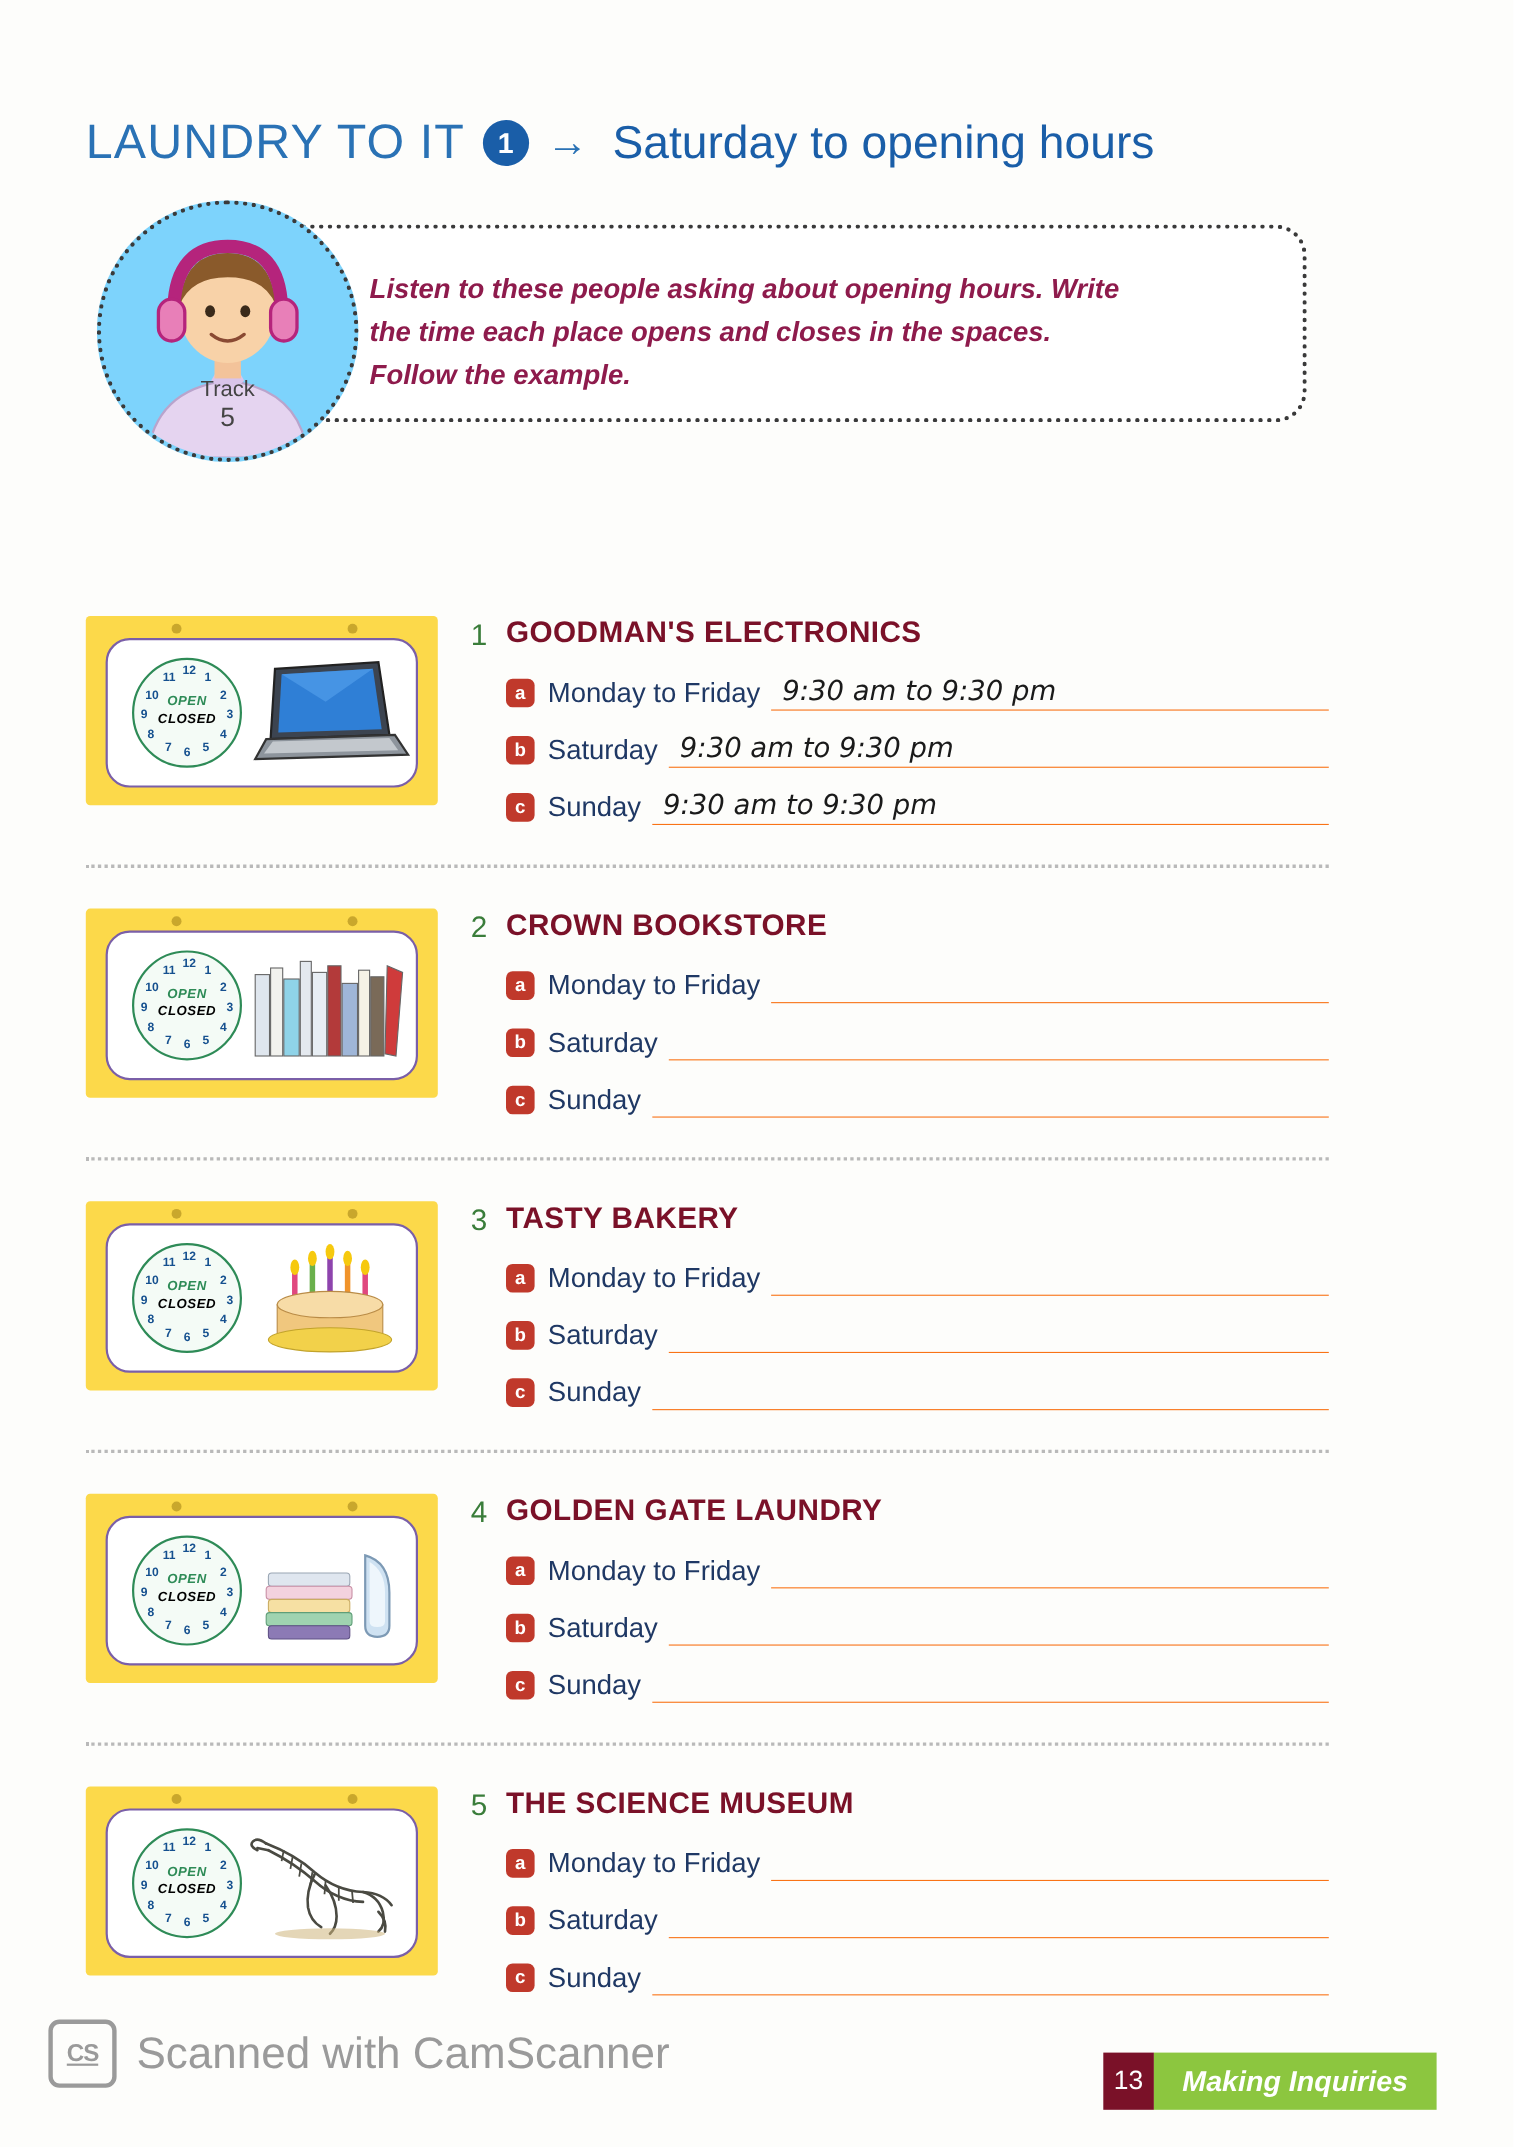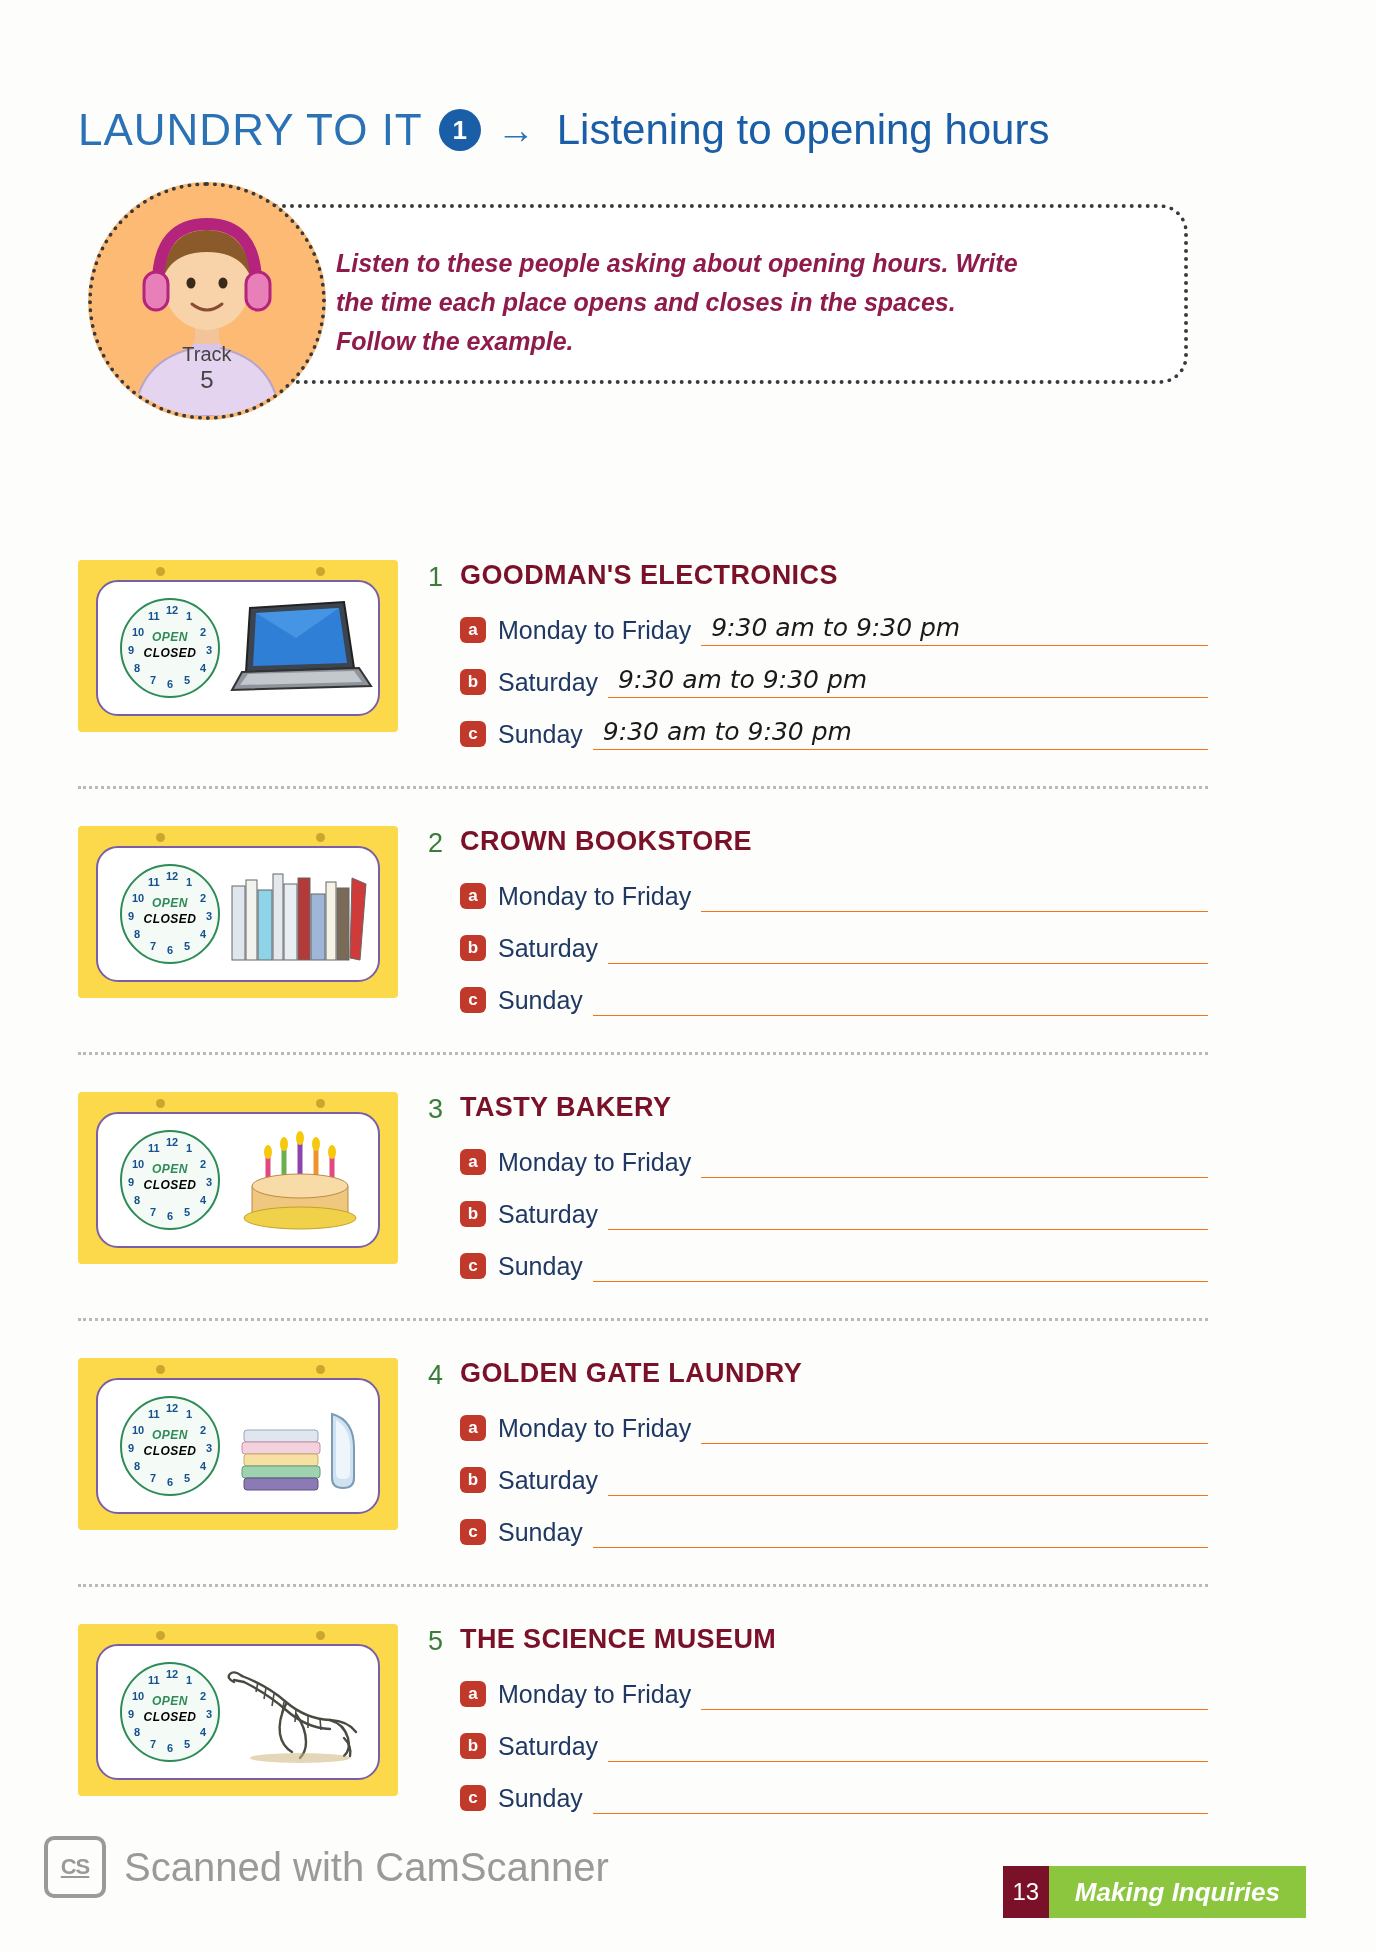--- a/index.html
+++ b/index.html
@@ -90,21 +90,21 @@
     color: #8e1b4c;
   }
   .avatar-wrap {
     position: absolute;
     left: 0px;
     top: -14px;
     width: 230px;
     height: 230px;
     border-radius: 50%;
     border: 4px dotted #3a3a3a;
-    background: #fdba74;
+    background: #7dd3fc;
     overflow: hidden;
   }
   .avatar-track {
     position: absolute;
     bottom: 22px;
     width: 100%;
     text-align: center;
     font-size: 20px;
     color: #444;
     z-index: 5;
@@ -296,21 +296,21 @@
 </style>
 </head>
 <body>
 
 <div class="page">
 
   <div class="header">
     <span class="header-title">LAUNDRY TO IT</span>
     <span class="exercise-circle">1</span>
     <span class="arrow-icon">→</span>
-    <span class="header-sub">Listening to opening hours</span>
+    <span class="header-sub">Saturday to opening hours</span>
   </div>
 
   <div class="banner">
     <div class="banner-box"></div>
     <div class="banner-text">Listen to these people asking about opening hours. Write the time each place opens and closes in the spaces. Follow the example.</div>
     <div class="avatar-wrap">
       <svg width="230" height="230" viewBox="0 0 230 230">
 
         <path d="M42 230 q6 -62 73 -70 q67 8 73 70 z" fill="#e5d4f0" stroke="#b9a4cc" stroke-width="2"></path>
         <path d="M100 160 q15 18 30 0 l-8 -14 h-14 z" fill="#d9c4ea"></path>

